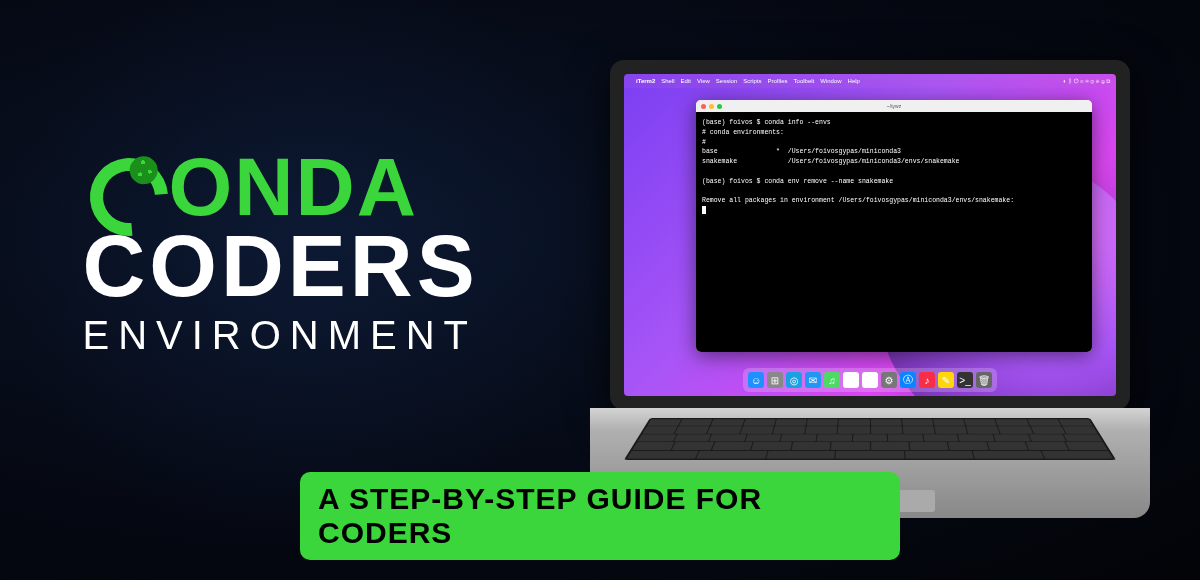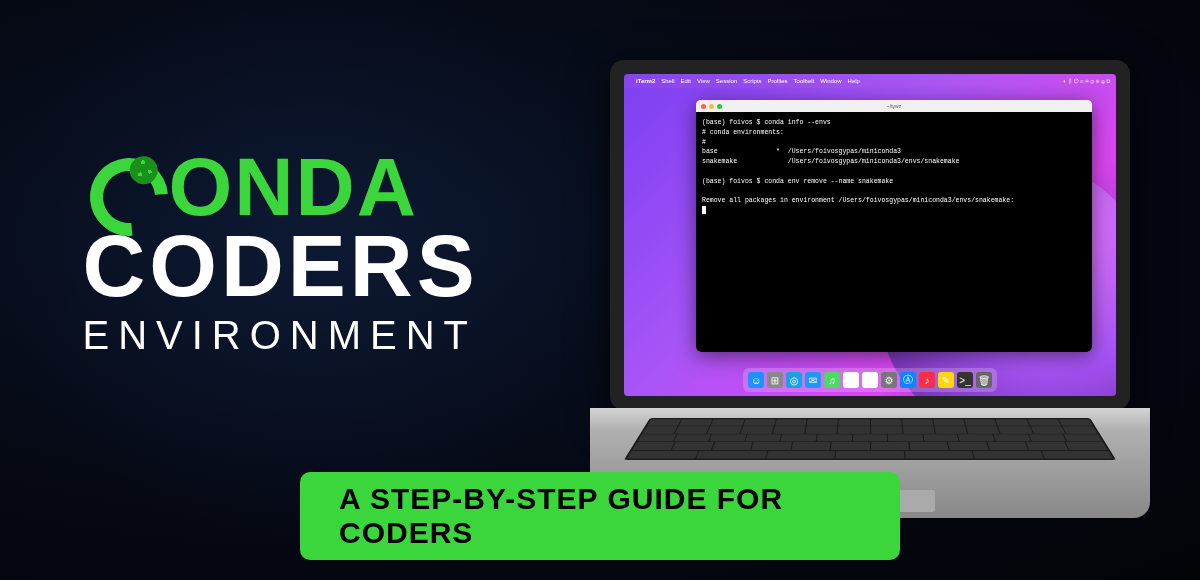--- a/index.html
+++ b/index.html
@@ -78,21 +78,21 @@
 }
 .badge {
   position: absolute;
   left: 50%;
   transform: translateX(-50%);
   bottom: 20px;
   background: #3bd63b;
   color: #000;
   font-size: 30px;
   font-weight: 700;
-  padding: 10px 39px;
+  padding: 10px 18px;
   border-radius: 10px;
   letter-spacing: 1px;
   z-index: 20;
 }
 .laptop {
   position: absolute;
   right: 50px;
   top: 60px;
   width: 560px;
   height: 470px;

